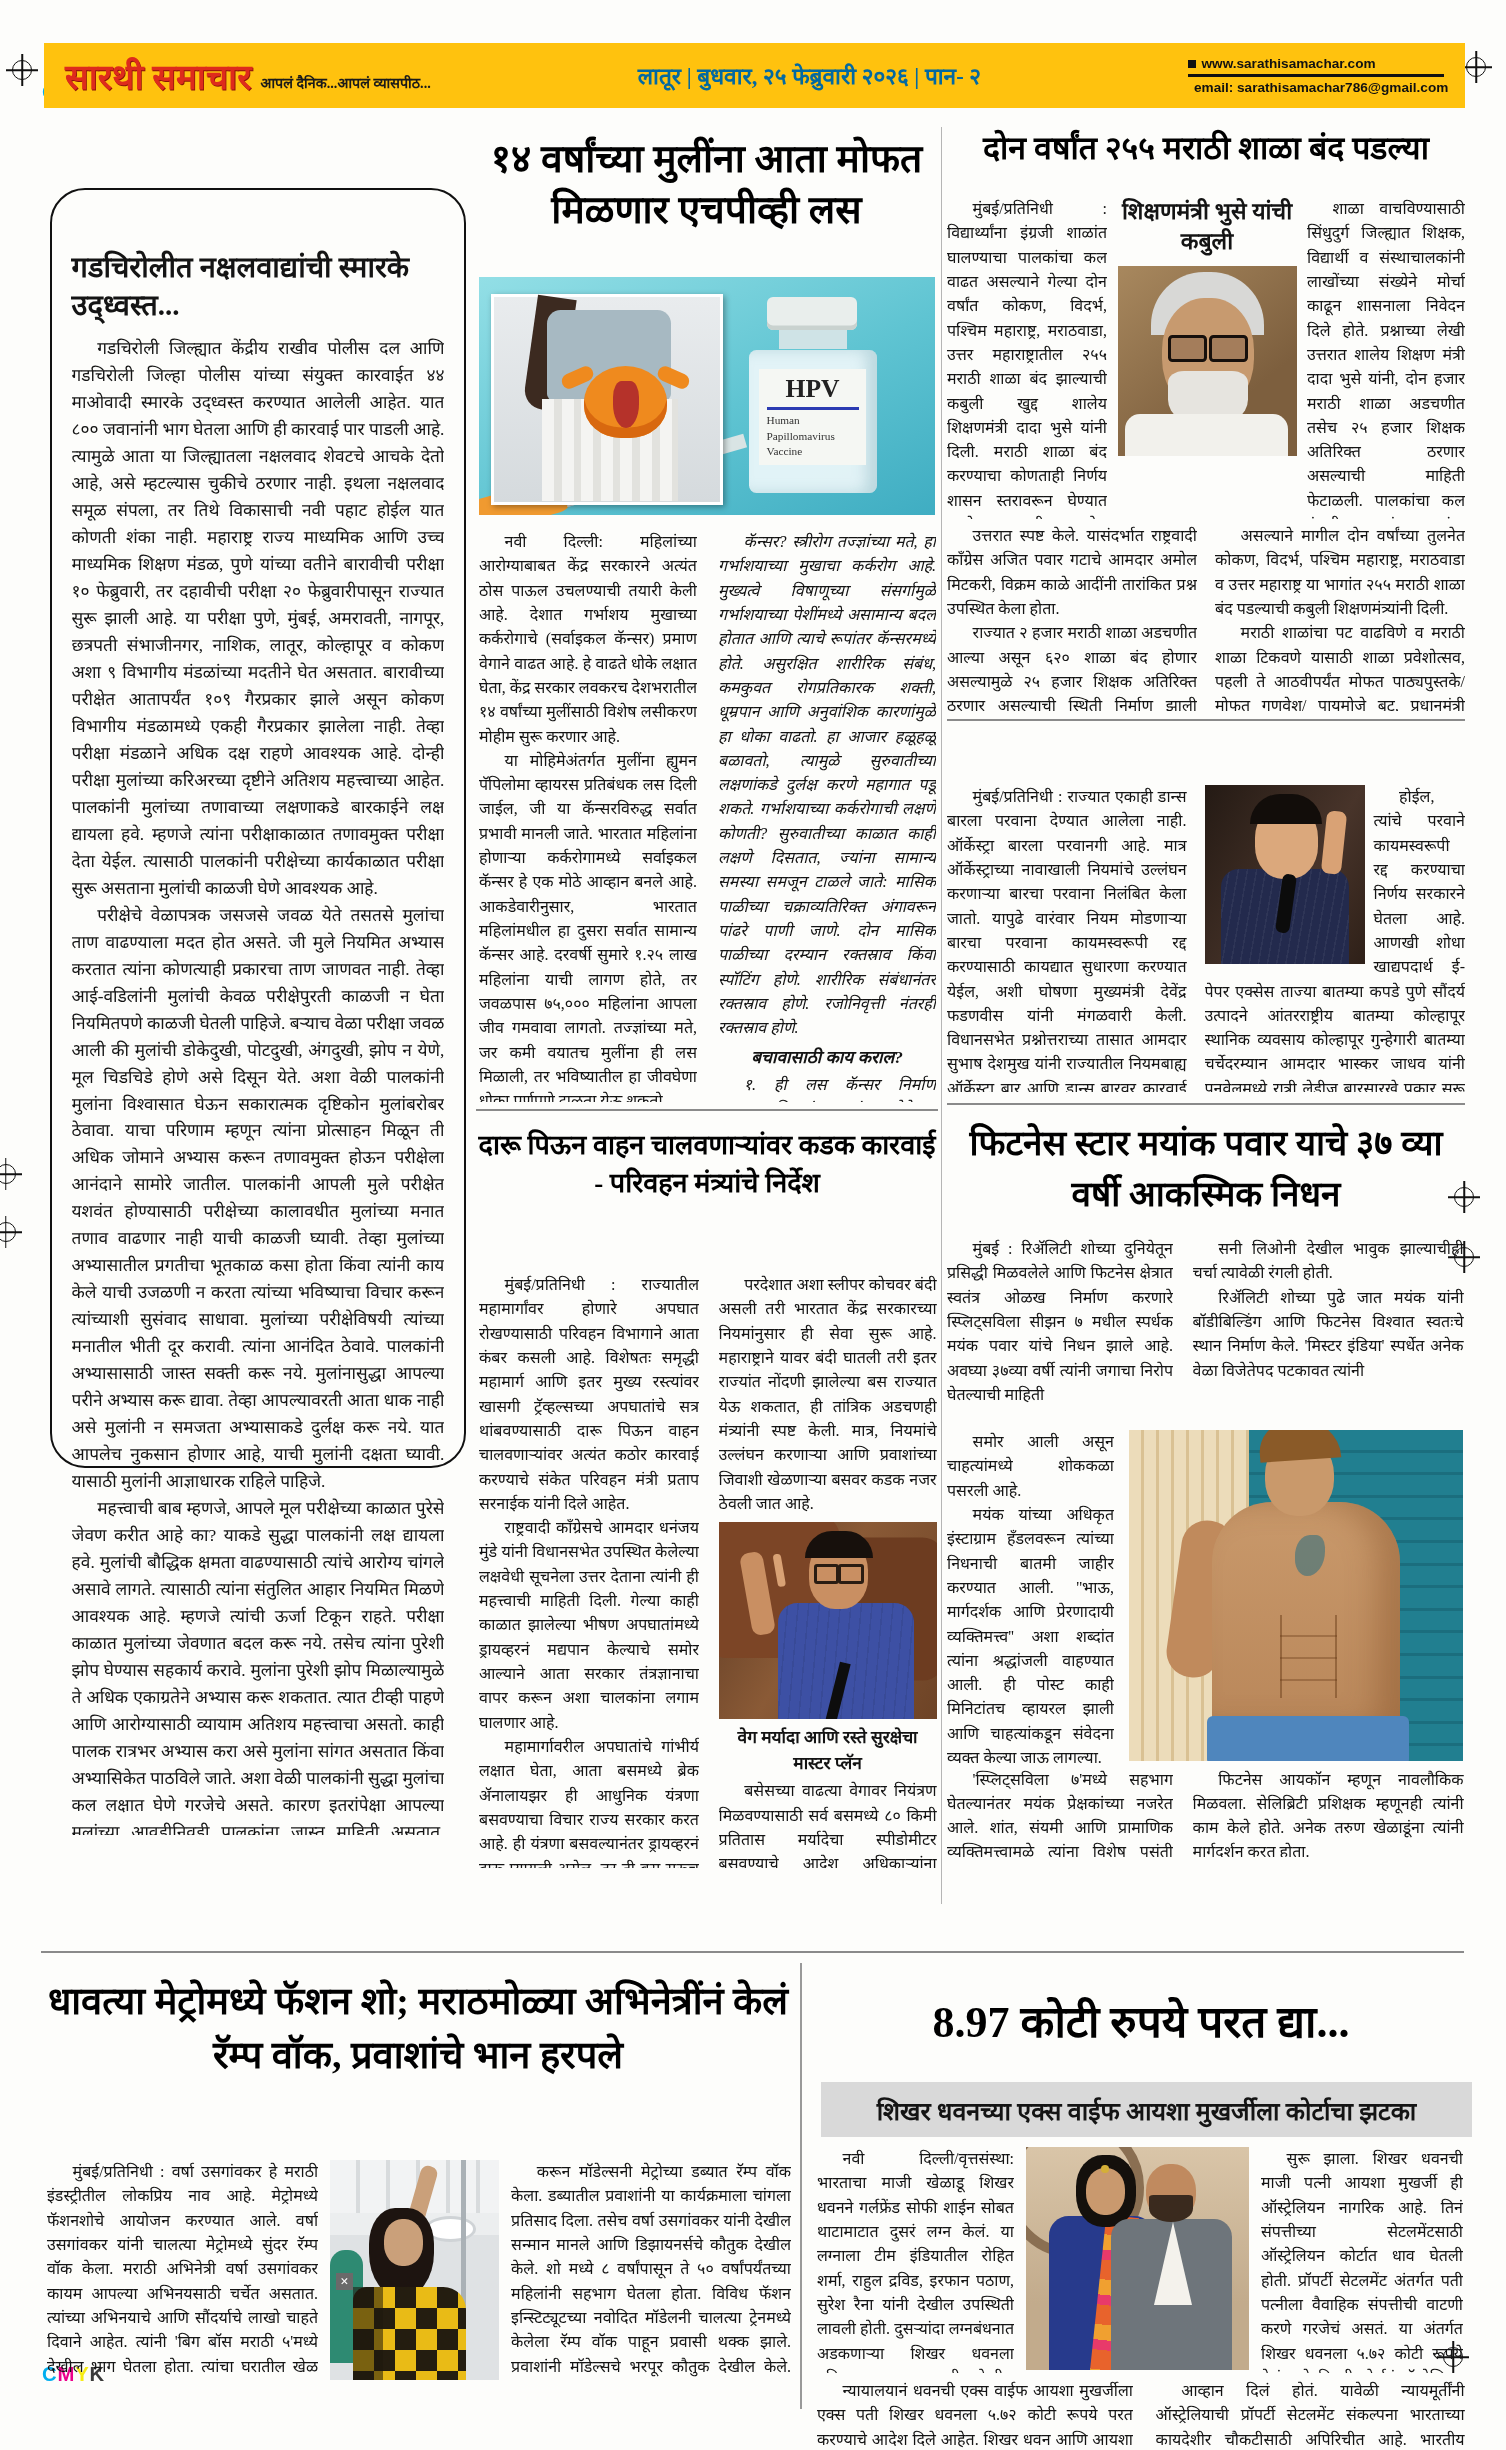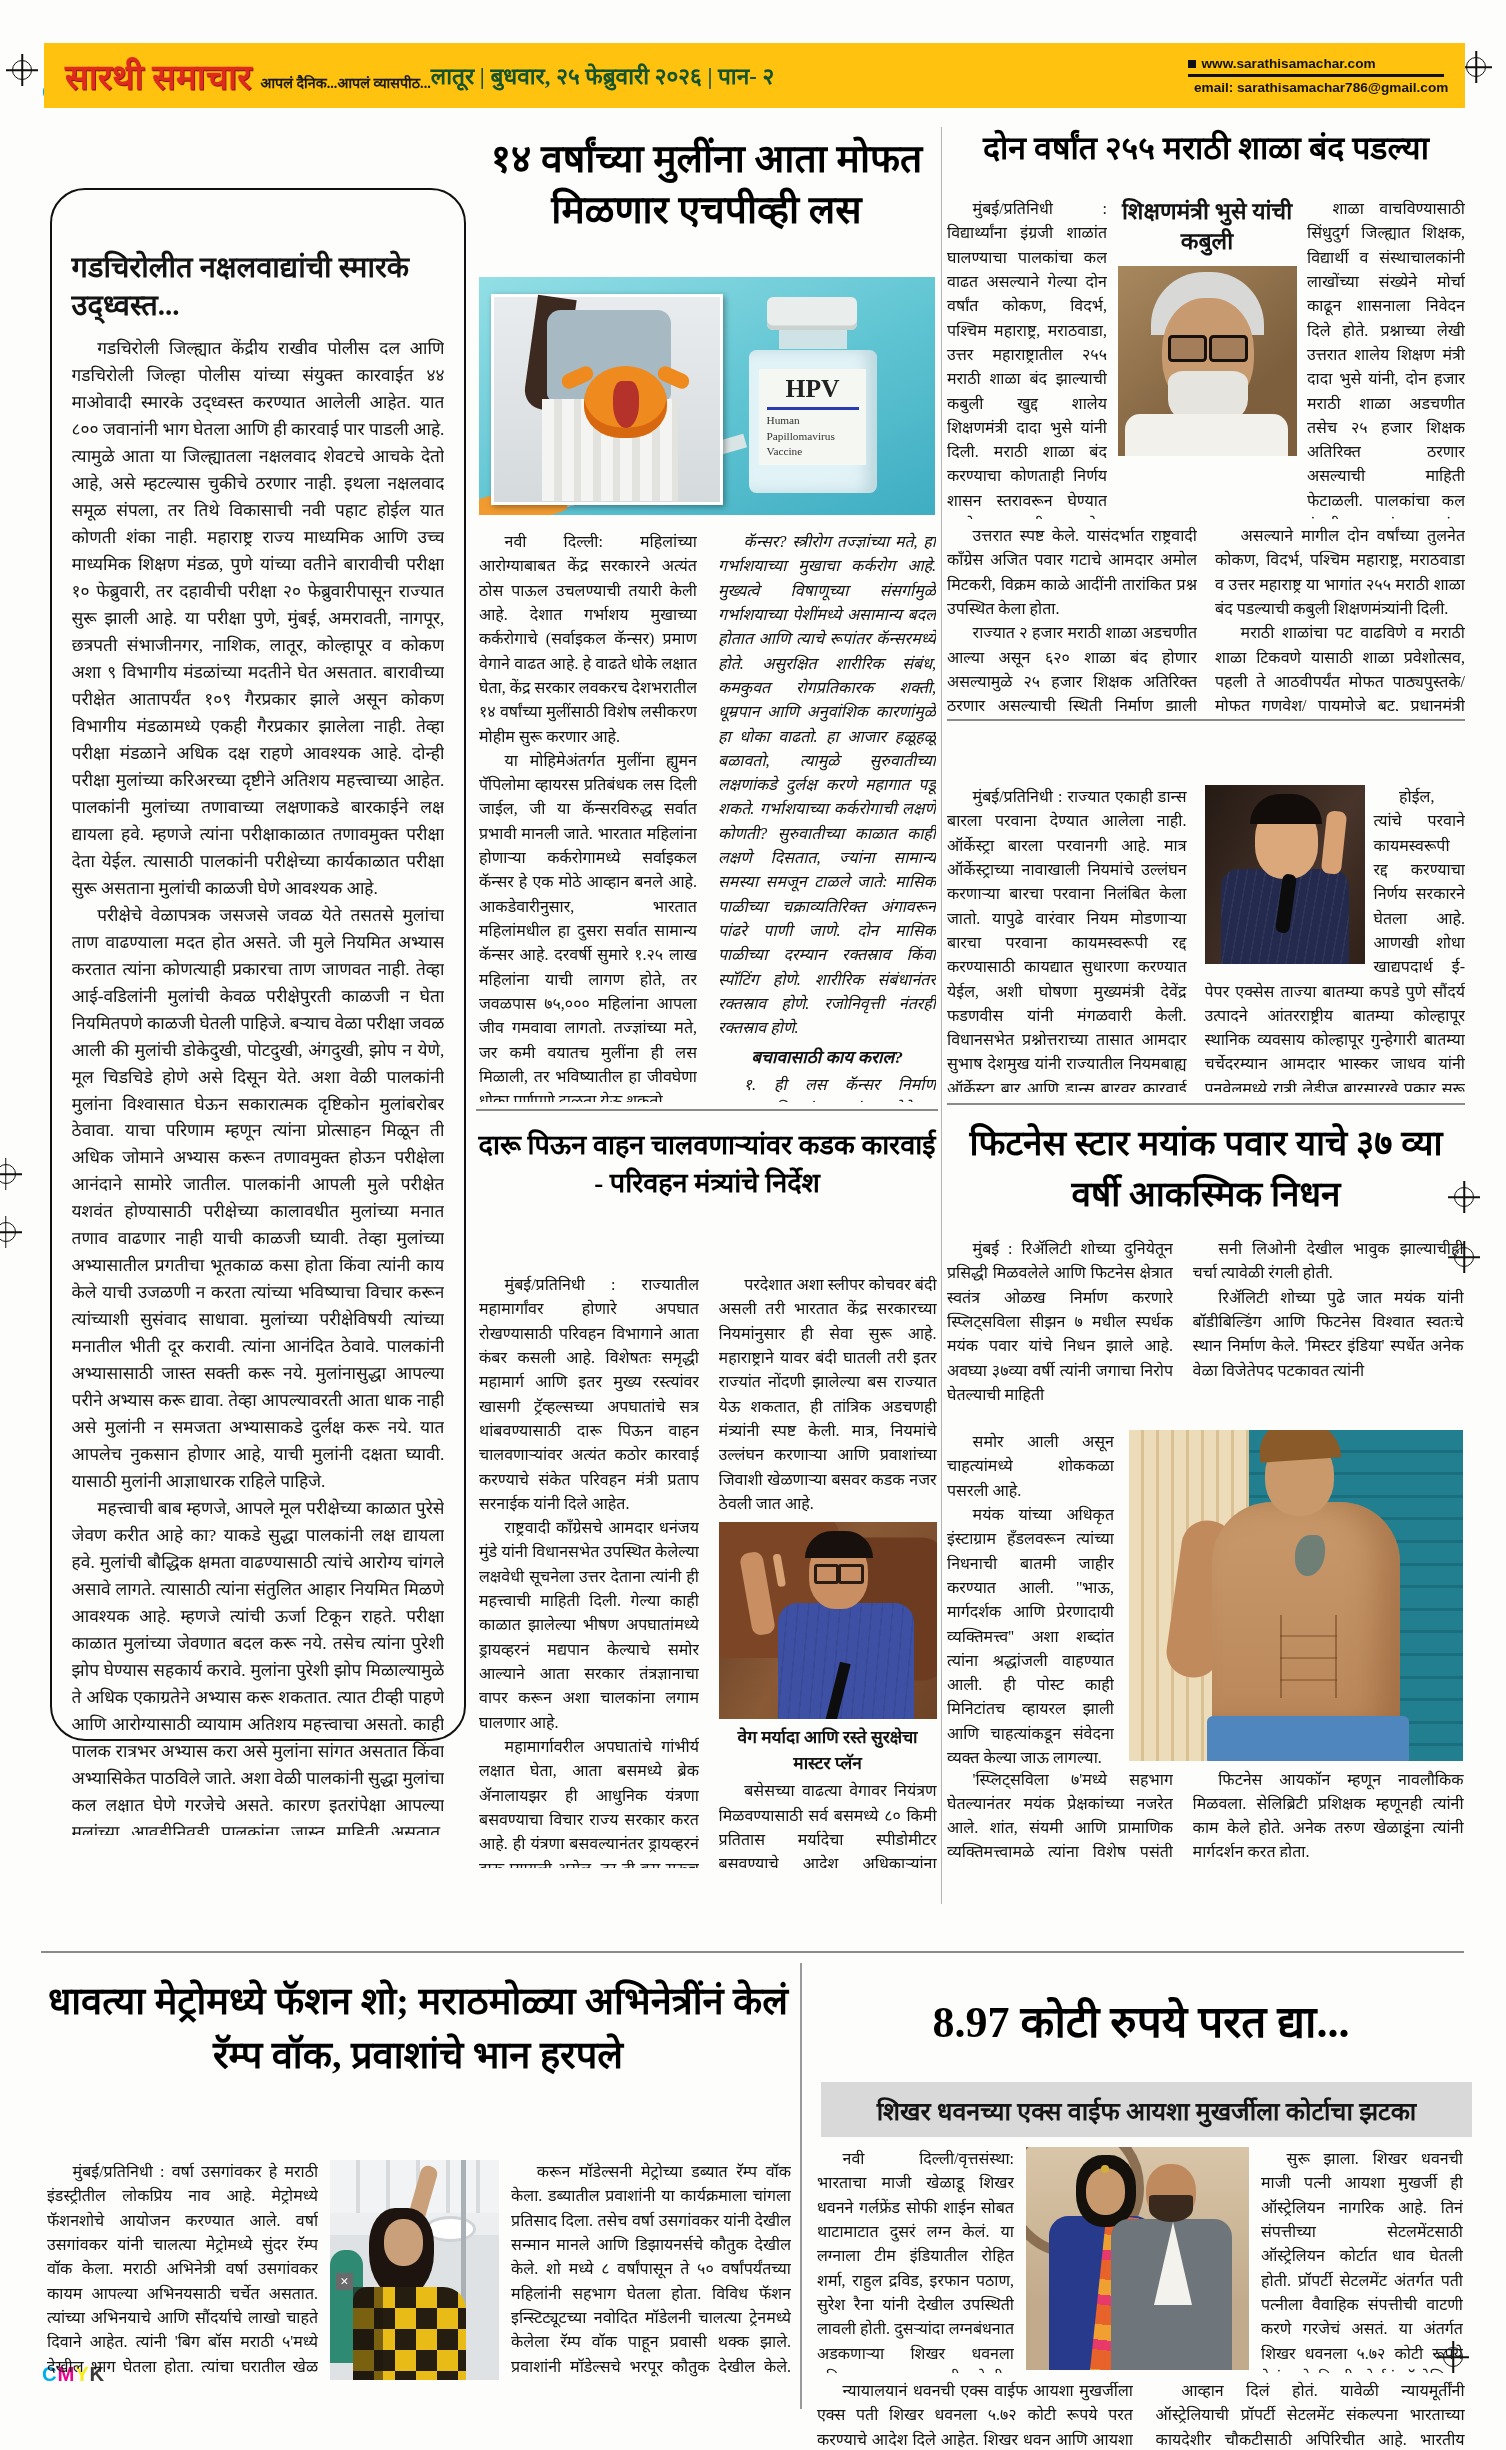--- a/index.html
+++ b/index.html
@@ -10,38 +10,38 @@
   .regmark{position:absolute;width:32px;height:32px;}
   .regmark:before{content:"";position:absolute;left:50%;top:0;bottom:0;width:1.5px;background:#111;transform:translateX(-50%);}
   .regmark:after{content:"";position:absolute;top:50%;left:0;right:0;height:1.5px;background:#111;transform:translateY(-50%);}
   .regmark .ring{position:absolute;left:50%;top:50%;width:18px;height:18px;border:1.5px solid #111;border-radius:50%;transform:translate(-50%,-50%);}
   .cmyk{font-family:"Liberation Sans",sans-serif;font-weight:bold;font-size:20.3px;letter-spacing:0.8px;}
   .cmyk .c{color:#00aeef}.cmyk .m{color:#ec008c}.cmyk .y{color:#f7ec13}.cmyk .k{color:#3a3a3a}
   
   .masthead{left:44px;top:43px;width:1421px;height:65px;background:#ffc20e;display:flex;align-items:center;padding:0 21px;box-sizing:border-box;}
   .mast-logo{color:#de2b1c;font-size:35px;font-weight:bold;white-space:nowrap;text-shadow:0.8px 0.8px 0 #8a1408;}
   .mast-tagline{color:#1a1a1a;font-size:14.3px;font-weight:bold;margin-left:9px;margin-top:13.6px;white-space:nowrap;}
-  .mast-date{flex:1;text-align:left;font-size:22.6px;font-weight:bold;color:#14532d;white-space:nowrap;}
+  .mast-date{flex:1;text-align:center;font-size:22.6px;font-weight:bold;color:#0369a1;white-space:nowrap;}
   .mast-contact{width:256px;font-family:"Liberation Sans",sans-serif;font-size:13.6px;font-weight:bold;color:#111;}
   .mast-row{display:flex;align-items:center;gap:6px;white-space:nowrap;}
   .sqbullet{width:7.5px;height:7.5px;background:#111;display:inline-block;}
   .mast-divider{height:2.3px;background:#111;margin:3px 0;}
   
   .hrule{position:absolute;background:#8a8a8a;}
   .vrule{position:absolute;background:#b5b5b5;}
   
   .headline{font-weight:bold;color:#000;text-align:center;line-height:1.3;}
   .para{margin:0;text-indent:25.6px;font-size:16px;line-height:1.52;text-align:justify;}
   .clip{overflow:hidden;}
   .cols{display:flex;}
   .subhead-bold{font-weight:bold;text-align:center;}
   
   .edit-heading{left:75px;top:121px;width:358px;text-align:center;font-size:57px;font-weight:bold;font-style:italic;
                 color:#000;background:#fdfdfb;z-index:3;border-bottom:5.3px solid #000;padding-bottom:1.5px;line-height:1.05;}
-  .edit-box{left:50px;top:188px;width:416px;height:1553px;border:2.3px solid #111;border-radius:35px;box-sizing:border-box;
+  .edit-box{left:50px;top:188px;width:416px;height:1280px;border:2.3px solid #111;border-radius:35px;box-sizing:border-box;
             padding:59px 19.6px 18px 19.6px;}
   .edit-subhead{font-size:29px;font-weight:bold;line-height:1.3;margin-bottom:12px;}
   .edit-text{height:1499px;overflow:hidden;}
   .edit-text .para{font-size:17.3px;line-height:1.56;}
   
   .photo{position:relative;overflow:hidden;background:#ccc;}
   
   .hpv-photo{background:linear-gradient(155deg,#93dfe6 0%,#5fc4d2 55%,#3fadc2 100%);}
   .vial{position:absolute;right:51px;top:19.6px;width:143px;height:197px;}
   .vial-cap{position:absolute;left:26px;top:0;width:90px;height:33px;background:#e9eeec;border-radius:6px;box-shadow:inset 0 -4.5px 0 #c9d2cf;}

